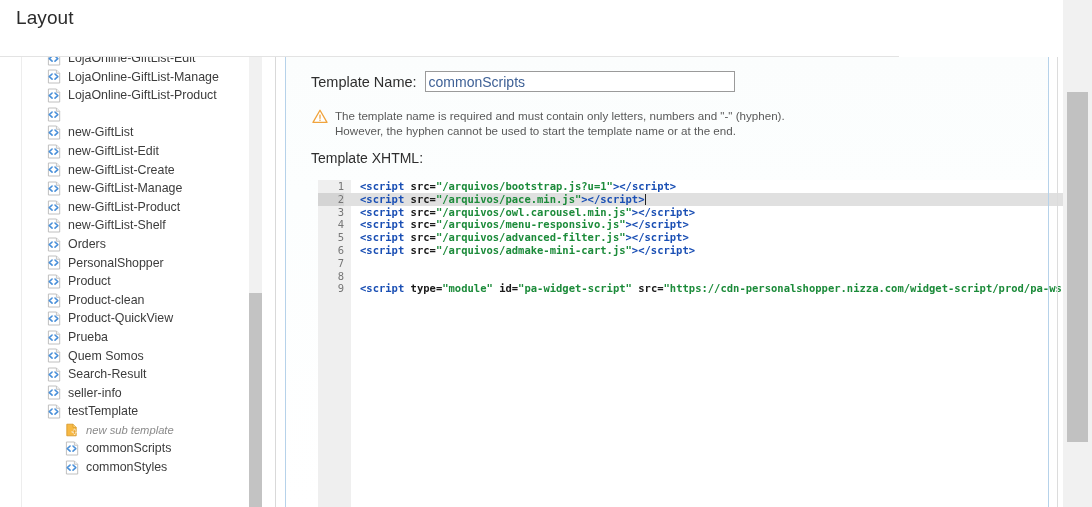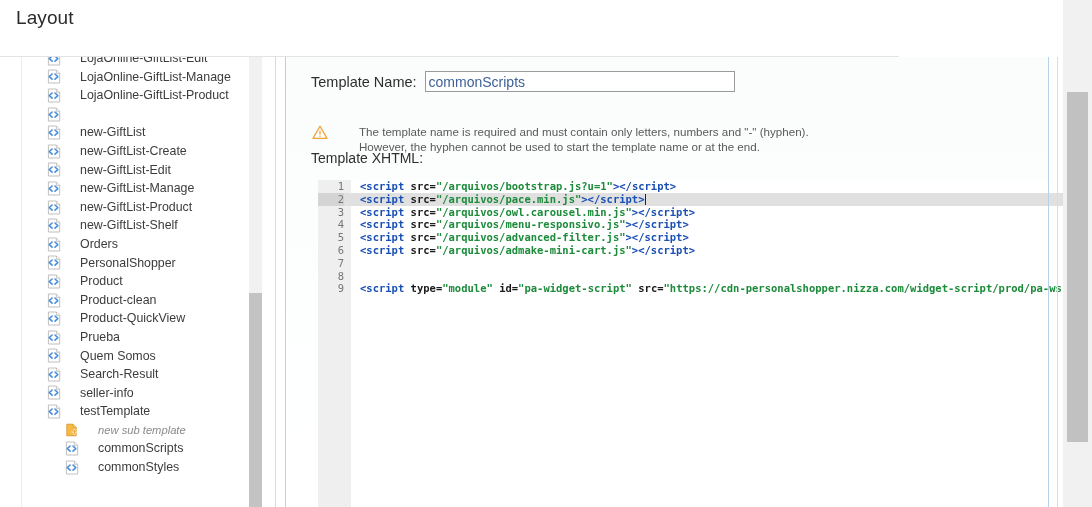--- a/index.html
+++ b/index.html
@@ -111,21 +111,20 @@
     height: 15px;
     margin-right: 6px;
     flex: 0 0 auto;
     position: relative;
   }
   .tree-label {
     font-size: 12.4px;
     color: #3c3c3c;
     font-family: "Liberation Sans", sans-serif;
     line-height: 18.6px;
-    margin-left: 12px;
   }
   .tree-label.italic {
     font-style: italic;
     color: #8a8a8a;
     font-size: 11.2px;
   }
   .tree-label.folder-label { color: #2f2f2f; }
 
   
   .tree-scroll-track {
@@ -213,24 +212,23 @@
     padding: 0 3px;
     box-sizing: border-box;
     font-family: "Liberation Sans", sans-serif;
     outline: none;
     border-radius: 0;
   }
 
   .warn-block {
     position: absolute;
     left: 26px;
-    top: 67px;
+    top: 51px;
     display: flex;
     align-items: flex-start;
-    gap: 24px;
   }
   .warn-icon {
     width: 16px;
     height: 15px;
     margin-right: 7px;
     margin-top: 1px;
     flex: 0 0 auto;
   }
   .warn-text {
     font-size: 11.6px;
@@ -385,30 +383,30 @@
               </svg></span>
             <span class="tree-label">new-GiftList</span>
           </div>
           <div class="tree-row">
             <span class="tree-icon"><svg width="15" height="15" viewBox="0 0 15 15">
                 <path d="M1.4 1.0 h8.0 l3.3 3.3 v9.7 h-11.3 z" fill="#ffffff" stroke="#b9b9b9" stroke-width="0.9"></path>
                 <path d="M9.4 1.0 v3.3 h3.3" fill="#f2f2f2" stroke="#b9b9b9" stroke-width="0.8"></path>
                 <path d="M5.1 5.0 L2.3 7.6 L5.1 10.2" stroke="#4a90d9" stroke-width="1.6" fill="none" stroke-linecap="round" stroke-linejoin="round"></path>
                 <path d="M8.0 5.0 L10.8 7.6 L8.0 10.2" stroke="#4a90d9" stroke-width="1.6" fill="none" stroke-linecap="round" stroke-linejoin="round"></path>
               </svg></span>
+            <span class="tree-label">new-GiftList-Edit</span>
+          </div>
+          <div class="tree-row">
+            <span class="tree-icon"><svg width="15" height="15" viewBox="0 0 15 15">
+                <path d="M1.4 1.0 h8.0 l3.3 3.3 v9.7 h-11.3 z" fill="#ffffff" stroke="#b9b9b9" stroke-width="0.9"></path>
+                <path d="M9.4 1.0 v3.3 h3.3" fill="#f2f2f2" stroke="#b9b9b9" stroke-width="0.8"></path>
+                <path d="M5.1 5.0 L2.3 7.6 L5.1 10.2" stroke="#4a90d9" stroke-width="1.6" fill="none" stroke-linecap="round" stroke-linejoin="round"></path>
+                <path d="M8.0 5.0 L10.8 7.6 L8.0 10.2" stroke="#4a90d9" stroke-width="1.6" fill="none" stroke-linecap="round" stroke-linejoin="round"></path>
+              </svg></span>
             <span class="tree-label">new-GiftList-Create</span>
-          </div>
-          <div class="tree-row">
-            <span class="tree-icon"><svg width="15" height="15" viewBox="0 0 15 15">
-                <path d="M1.4 1.0 h8.0 l3.3 3.3 v9.7 h-11.3 z" fill="#ffffff" stroke="#b9b9b9" stroke-width="0.9"></path>
-                <path d="M9.4 1.0 v3.3 h3.3" fill="#f2f2f2" stroke="#b9b9b9" stroke-width="0.8"></path>
-                <path d="M5.1 5.0 L2.3 7.6 L5.1 10.2" stroke="#4a90d9" stroke-width="1.6" fill="none" stroke-linecap="round" stroke-linejoin="round"></path>
-                <path d="M8.0 5.0 L10.8 7.6 L8.0 10.2" stroke="#4a90d9" stroke-width="1.6" fill="none" stroke-linecap="round" stroke-linejoin="round"></path>
-              </svg></span>
-            <span class="tree-label">new-GiftList-Edit</span>
           </div>
           <div class="tree-row">
             <span class="tree-icon"><svg width="15" height="15" viewBox="0 0 15 15">
                 <path d="M1.4 1.0 h8.0 l3.3 3.3 v9.7 h-11.3 z" fill="#ffffff" stroke="#b9b9b9" stroke-width="0.9"></path>
                 <path d="M9.4 1.0 v3.3 h3.3" fill="#f2f2f2" stroke="#b9b9b9" stroke-width="0.8"></path>
                 <path d="M5.1 5.0 L2.3 7.6 L5.1 10.2" stroke="#4a90d9" stroke-width="1.6" fill="none" stroke-linecap="round" stroke-linejoin="round"></path>
                 <path d="M8.0 5.0 L10.8 7.6 L8.0 10.2" stroke="#4a90d9" stroke-width="1.6" fill="none" stroke-linecap="round" stroke-linejoin="round"></path>
               </svg></span>
             <span class="tree-label">new-GiftList-Manage</span>
           </div>

